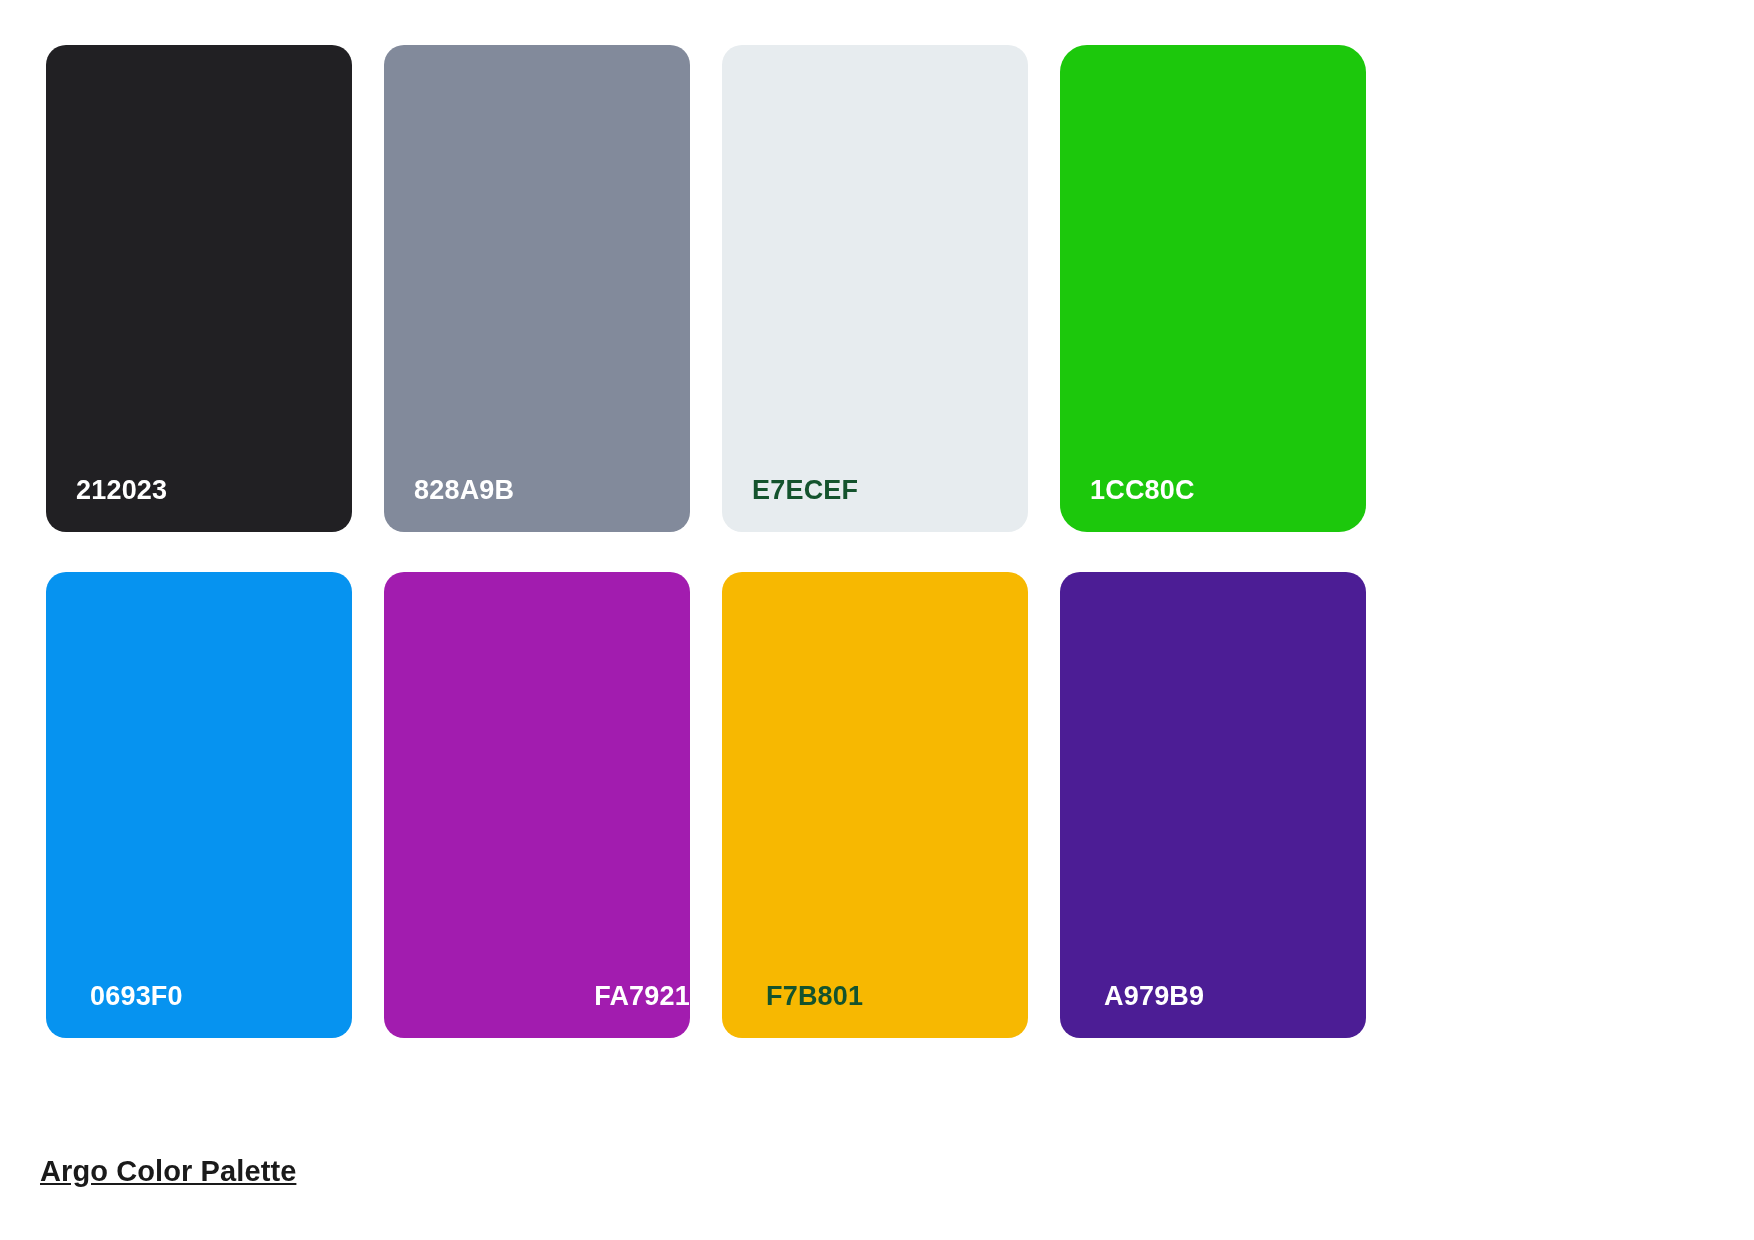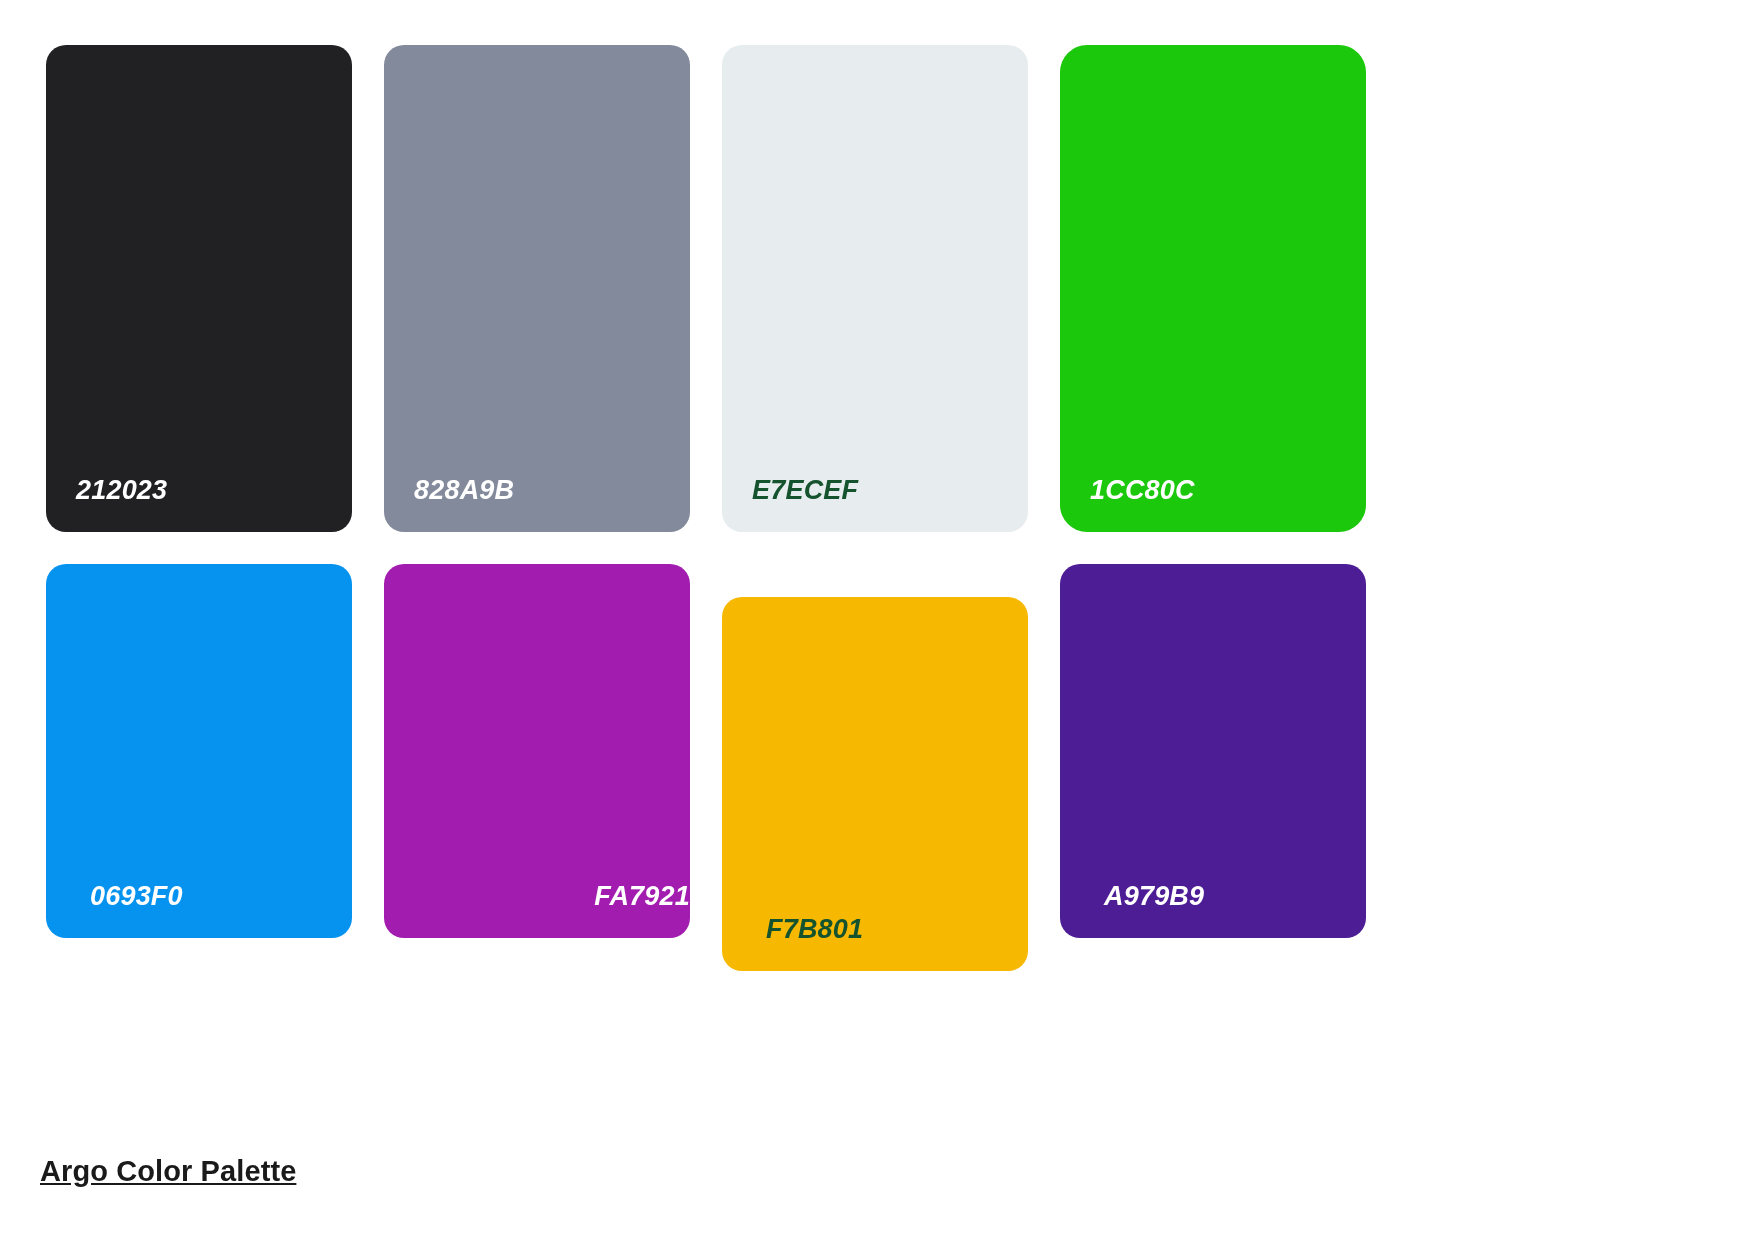--- a/index.html
+++ b/index.html
@@ -21,43 +21,42 @@
     position: relative;
     width: 1754px;
     height: 1240px;
     box-sizing: border-box;
     padding: 45px 0 0 46px;
   }
 
   .swatch-grid {
     display: flex;
     flex-direction: column;
-    gap: 32px;
-    font-style: italic;
+    gap: 40px;
   }
 
   .swatch-row {
     display: flex;
     flex-direction: row;
     gap: 32px;
   }
 
   .swatch {
     width: 306px;
     border-radius: 20px;
     box-sizing: border-box;
     display: flex;
     align-items: flex-end;
     justify-content: flex-start;
     padding: 0 0 28px 30px;
     flex: 0 0 auto;
   }
 
   .swatch-row-1 .swatch { height: 487px; }
-  .swatch-row-2 .swatch { height: 374px; padding-left: 44px; }
+  .swatch-row-2 .swatch { height: 466px; padding-left: 44px; }
 
   .swatch-label {
     font-size: 27px;
     font-weight: bold;
     letter-spacing: 0.2px;
     line-height: 1;
     user-select: none;
   }
 
   .label-light { color: #FFFFFF; }
@@ -104,21 +103,21 @@
       </div>
     </div>
 
     <div class="swatch-row swatch-row-2">
       <div class="swatch" style="background-color: rgb(6, 147, 240);">
         <span class="swatch-label label-light">0693F0</span>
       </div>
       <div class="swatch" style="background-color: #a21caf; justify-content: flex-end;">
         <span class="swatch-label label-light">FA7921</span>
       </div>
-      <div class="swatch" style="background-color: rgb(247, 184, 1); margin-top: 33px;">
+      <div class="swatch" style="background-color: rgb(247, 184, 1);">
         <span class="swatch-label label-dark">F7B801</span>
       </div>
       <div class="swatch" style="background-color: #4c1d95;">
         <span class="swatch-label label-light">A979B9</span>
       </div>
       <div class="swatch-empty"></div>
     </div>
 
   </div>
 

